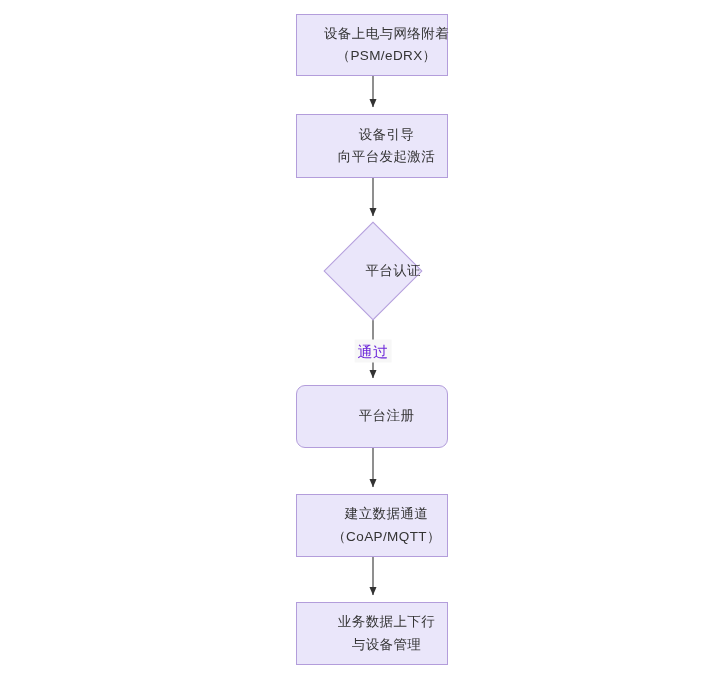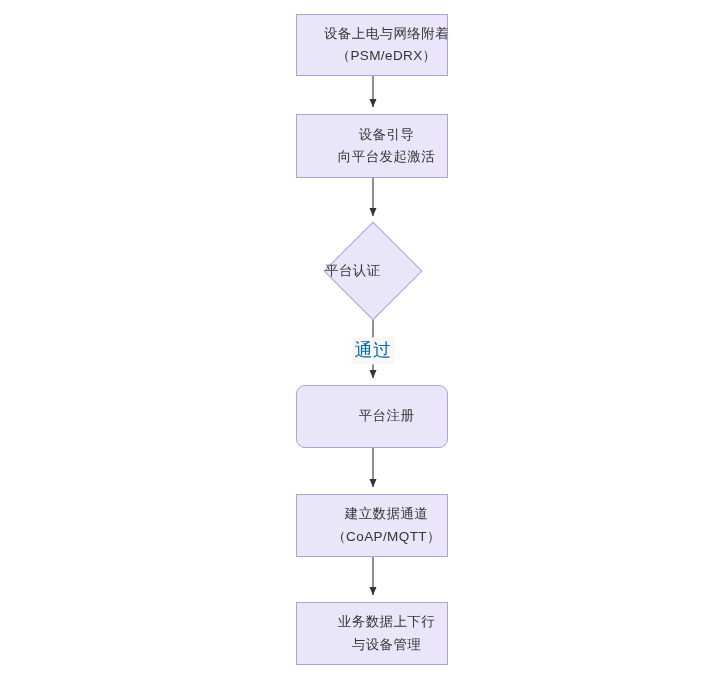--- a/index.html
+++ b/index.html
@@ -44,21 +44,21 @@
     white-space: nowrap;
   }
   .node .line {
     display: block;
     margin-left: 29px;
   }
   .diamond-wrap {
     position: absolute;
     display: flex;
     align-items: center;
-    justify-content: flex-start;
+    justify-content: flex-end;
   }
   .diamond-shape {
     position: absolute;
     left: 50%;
     top: 50%;
     background: #eae6fa;
     border: 1px solid #b39ddb;
     transform: translate(-50%, -50%) rotate(45deg);
   }
   .diamond-label {
@@ -68,22 +68,22 @@
     font-size: 13.5px;
     line-height: 1.6;
     text-align: center;
     letter-spacing: 0.4px;
     white-space: nowrap;
   }
   .edge-label {
     position: absolute;
     transform: translate(-50%, -50%);
     background: #f7f7f7;
-    color: #0369a1;
-    font-size: 18px;
+    color: #6d28d9;
+    font-size: 15px;
     line-height: 1.4;
     padding: 1px 3px;
     letter-spacing: 0.4px;
     white-space: nowrap;
     z-index: 3;
   }
 </style>
 </head>
 <body>
 

